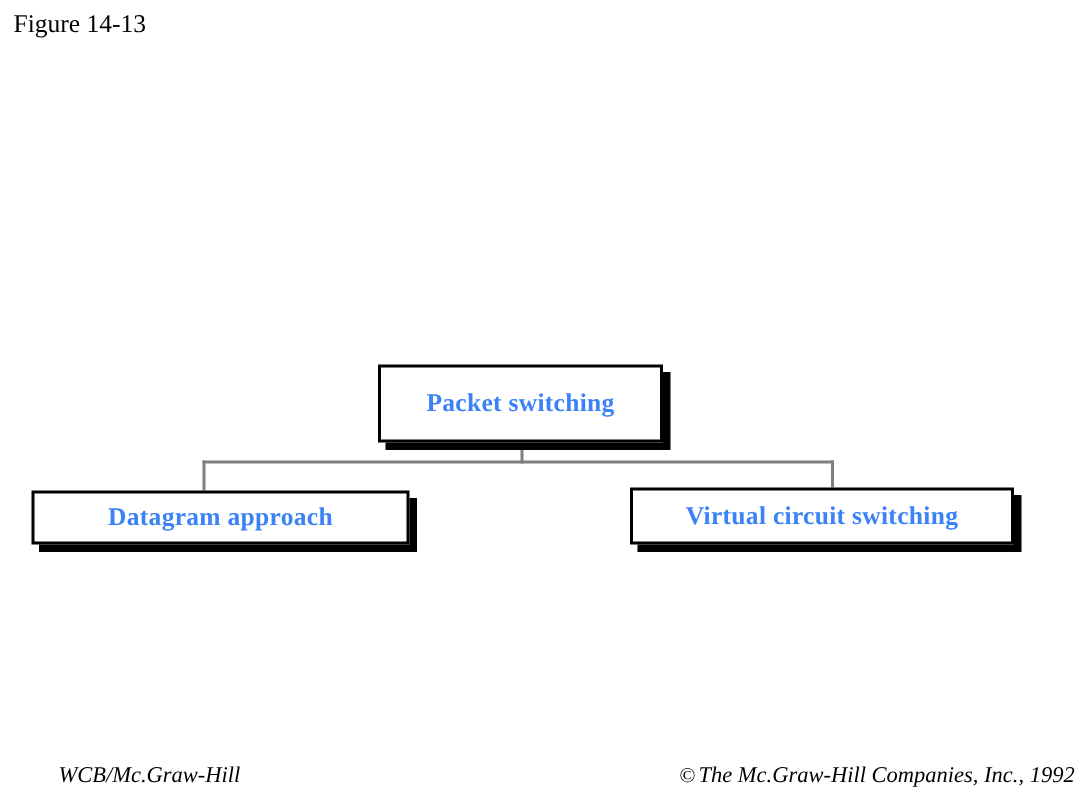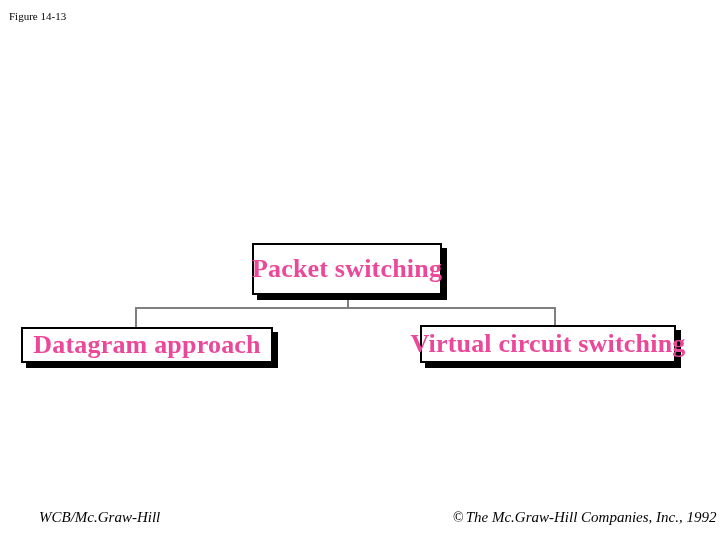--- a/index.html
+++ b/index.html
@@ -15,21 +15,21 @@
     overflow: hidden;
     font-family: "Liberation Serif", serif;
   }
 
   
   #figure-label {
     position: absolute;
     left: 9px;
     top: 7px;
     font-family: "Liberation Serif", serif;
-    font-size: 11px;
+    font-size: 17px;
     line-height: 18px;
     color: #000000;
     white-space: nowrap;
   }
 
   
   .connector {
     position: absolute;
     background: #808080;
   }
@@ -65,23 +65,23 @@
     background: #ffffff;
     border: 2px solid #000000;
     box-shadow: 5px 5px 0 0 #000000;
     display: flex;
     align-items: center;
     justify-content: center;
   }
   .node-label {
     font-family: "Liberation Serif", serif;
     font-weight: bold;
-    font-size: 26px;
+    font-size: 17px;
     line-height: 26px;
-    color: #ec4899;
+    color: #3b82f6;
     white-space: nowrap;
     letter-spacing: 0.2px;
   }
 
   #node-packet-switching {
     left: 252px;
     top: 243px;
     width: 190px;
     height: 52px;
   }

